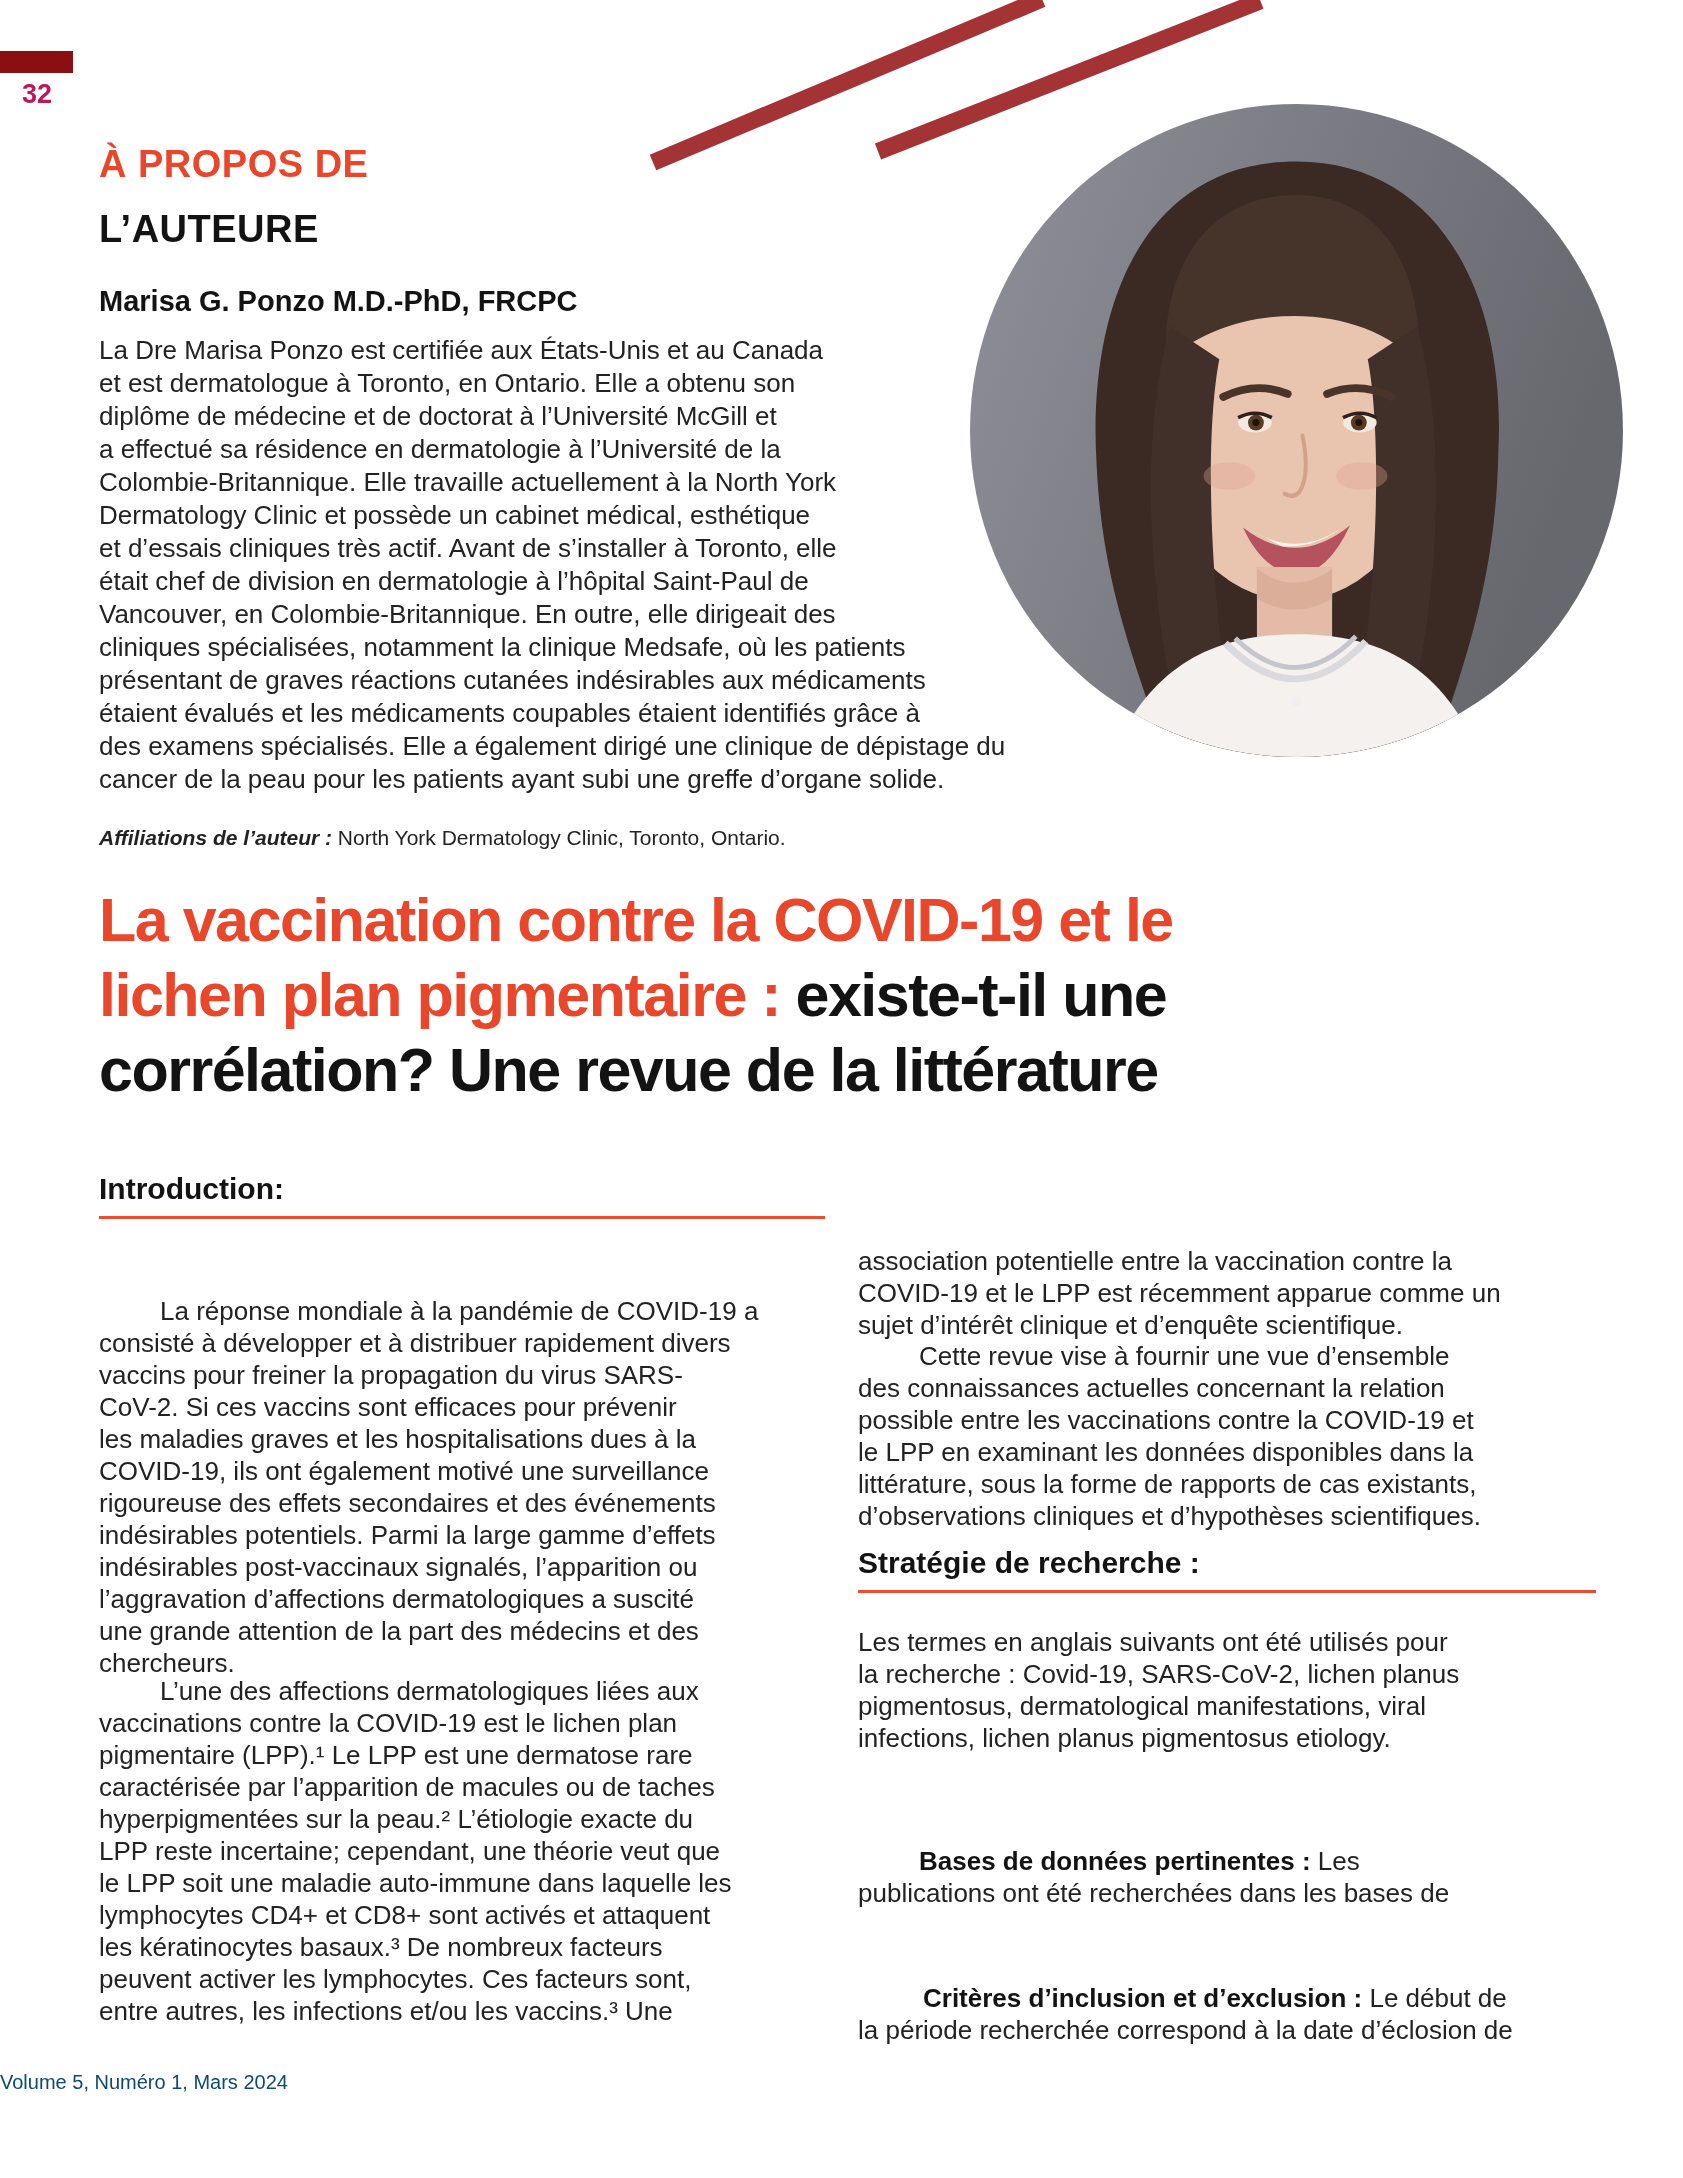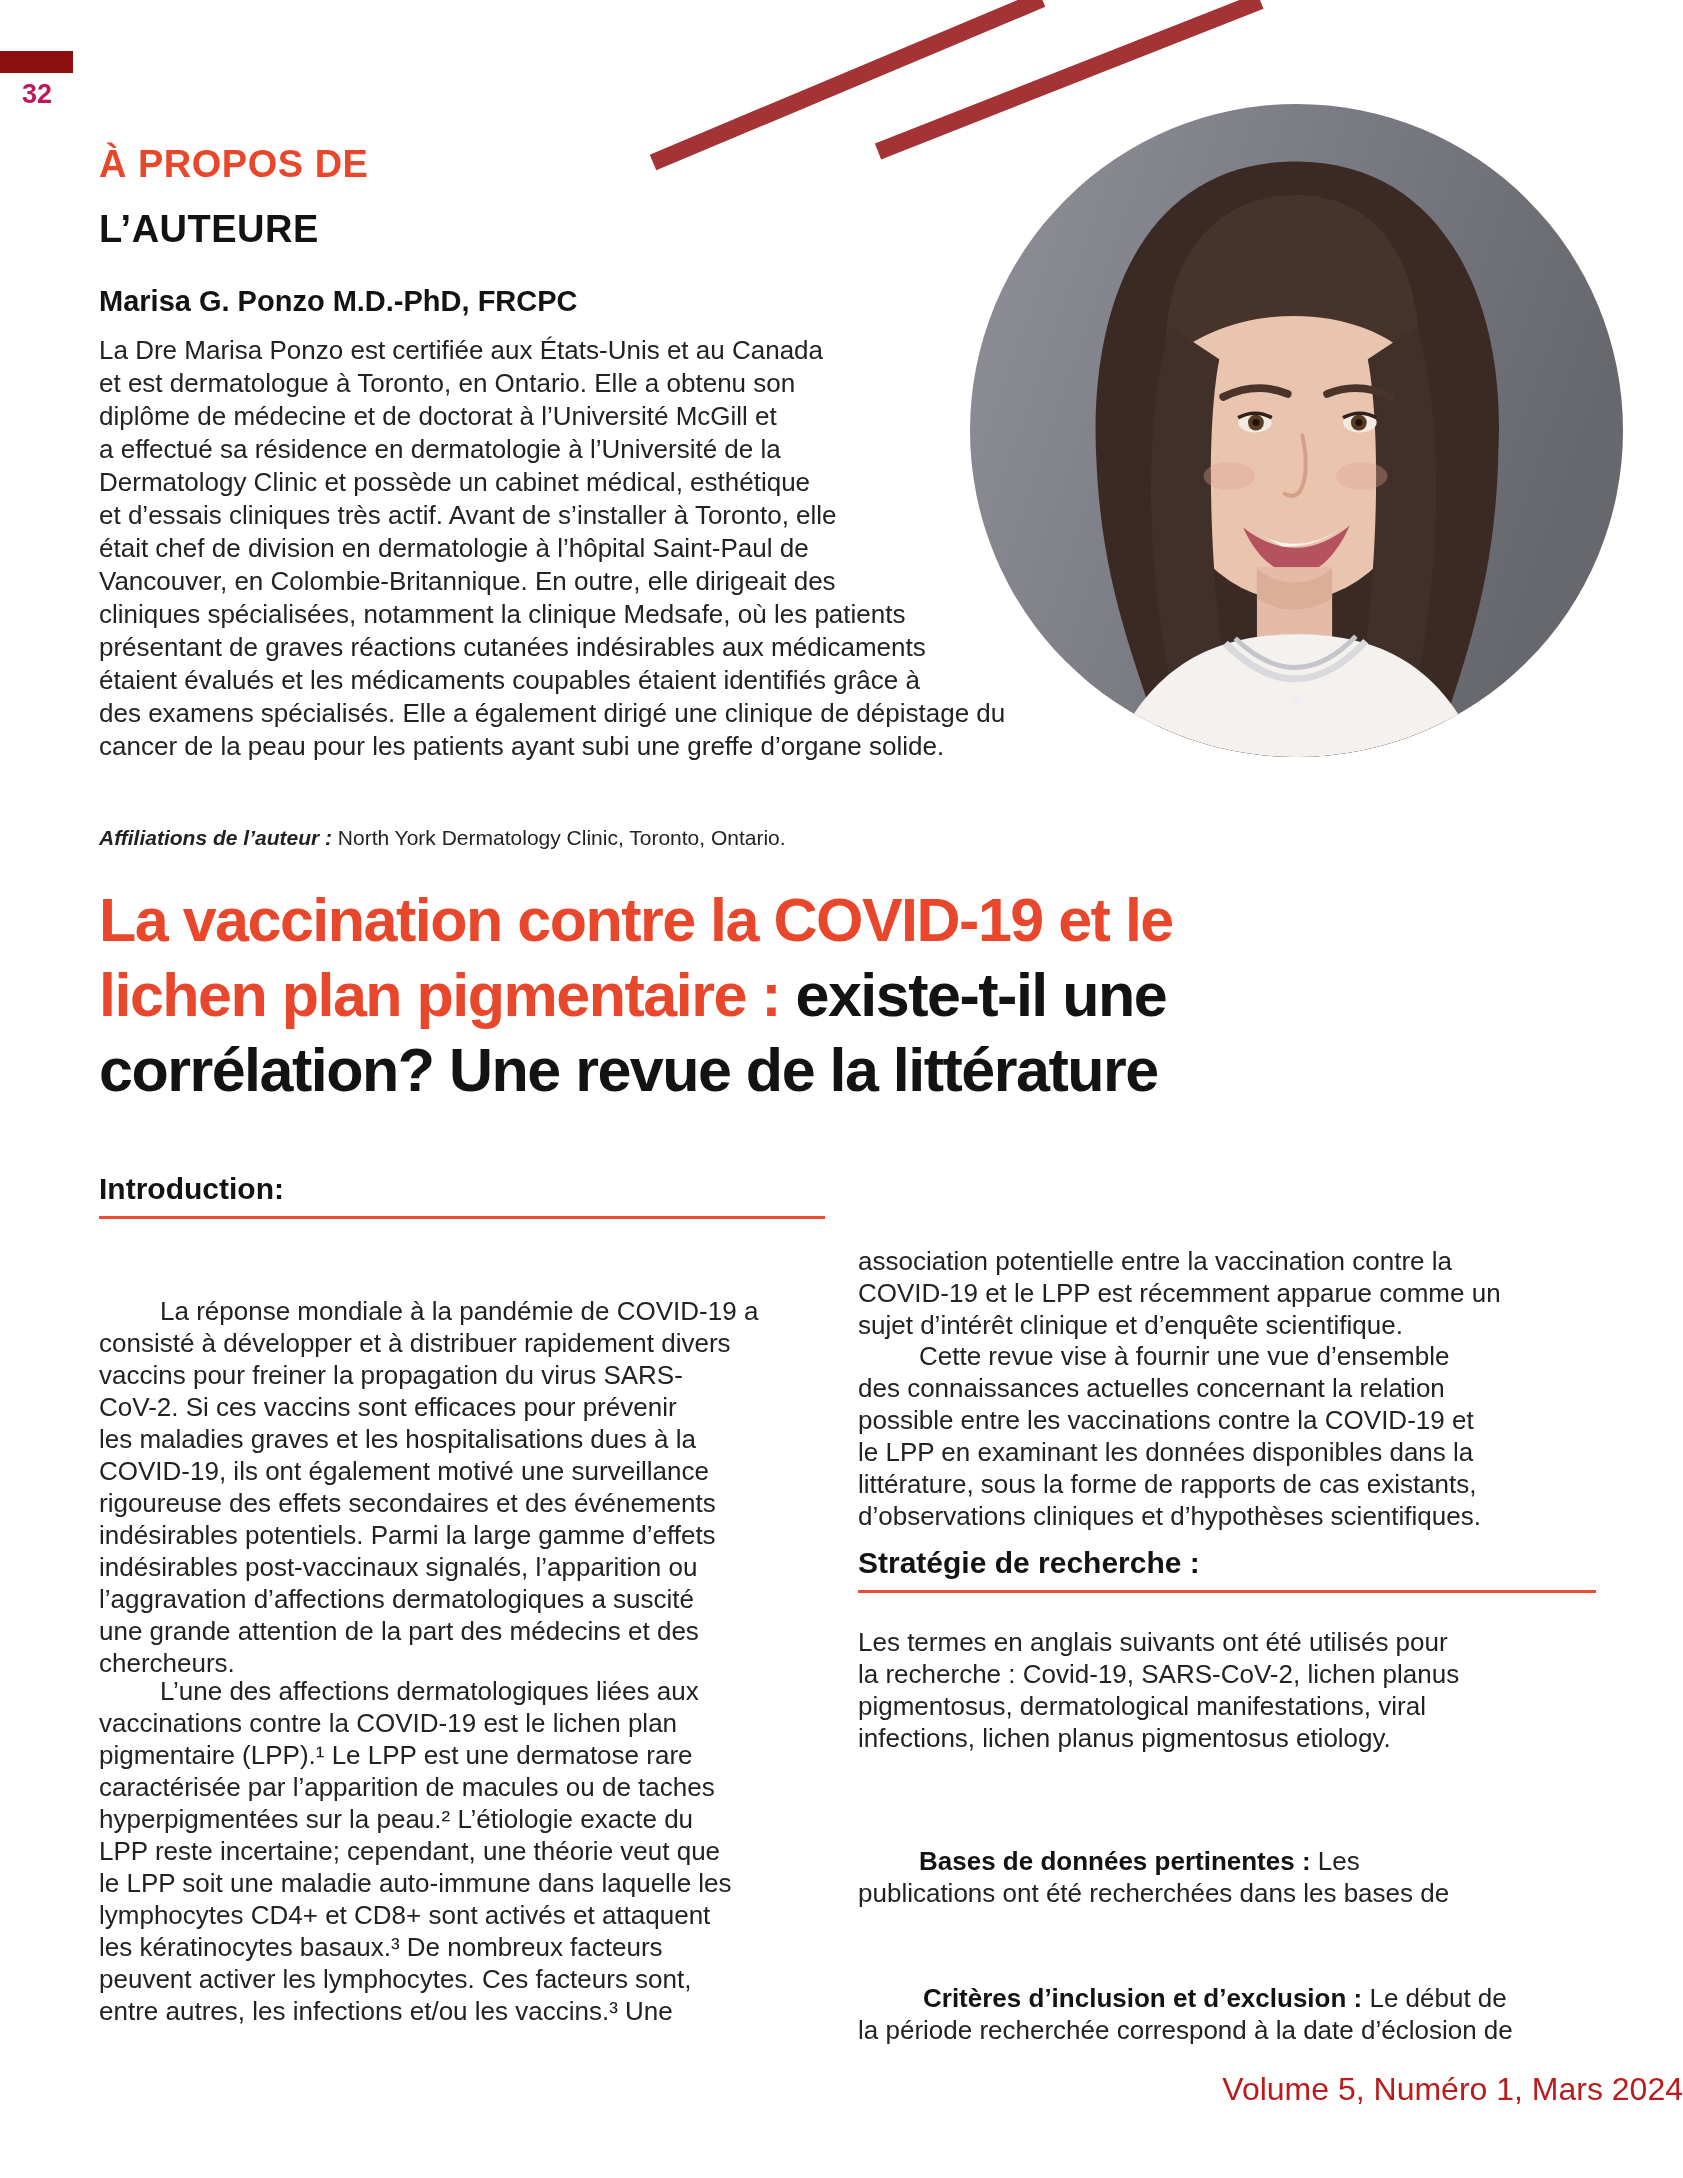--- a/index.html
+++ b/index.html
@@ -50,22 +50,22 @@
 
   .p3{left:858px;top:1245px;}
   .p4{left:858px;top:1340px;}
   .h-strategie{left:858px;top:1546px;}
   .rule-strategie{left:858px;top:1590px;width:738px;}
   .p5{left:858px;top:1626px;}
   .p6{left:858px;top:1845px;}
   .p7{left:858px;top:1982px;}
   .p7 .fl{padding-left:65px;}
 
-  .footer{position:absolute;left:0;top:2071px;width:1683px;text-align:right;
-          font-size:32px;color:#b91c1c;}
+  .footer{position:absolute;left:0;top:2071px;width:1683px;text-align:left;
+          font-size:20px;color:#0c4a6e;}
 </style>
 </head>
 <body>
 
 <div class="page">
 
   <div class="folio-rect"></div>
   <div class="folio-num">32</div>
 
   <div class="stripe stripe1"></div>
@@ -73,20 +73,21 @@
 
   <div class="kicker l1">À PROPOS DE</div>
   <div class="kicker l2">L’AUTEURE</div>
   <div class="author-name">Marisa G. Ponzo M.D.-PhD, FRCPC</div>
 
   <div class="bio">
     <div>La Dre Marisa Ponzo est certifiée aux États-Unis et au Canada</div>
     <div>et est dermatologue à Toronto, en Ontario. Elle a obtenu son</div>
     <div>diplôme de médecine et de doctorat à l’Université McGill et</div>
     <div>a effectué sa résidence en dermatologie à l’Université de la</div>
+    <div>Colombie-Britannique. Elle travaille actuellement à la North York</div>
     <div>Dermatology Clinic et possède un cabinet médical, esthétique</div>
     <div>et d’essais cliniques très actif. Avant de s’installer à Toronto, elle</div>
     <div>était chef de division en dermatologie à l’hôpital Saint-Paul de</div>
     <div>Vancouver, en Colombie-Britannique. En outre, elle dirigeait des</div>
     <div>cliniques spécialisées, notamment la clinique Medsafe, où les patients</div>
     <div>présentant de graves réactions cutanées indésirables aux médicaments</div>
     <div>étaient évalués et les médicaments coupables étaient identifiés grâce à</div>
     <div>des examens spécialisés. Elle a également dirigé une clinique de dépistage du</div>
     <div>cancer de la peau pour les patients ayant subi une greffe d’organe solide.</div>
   </div>

